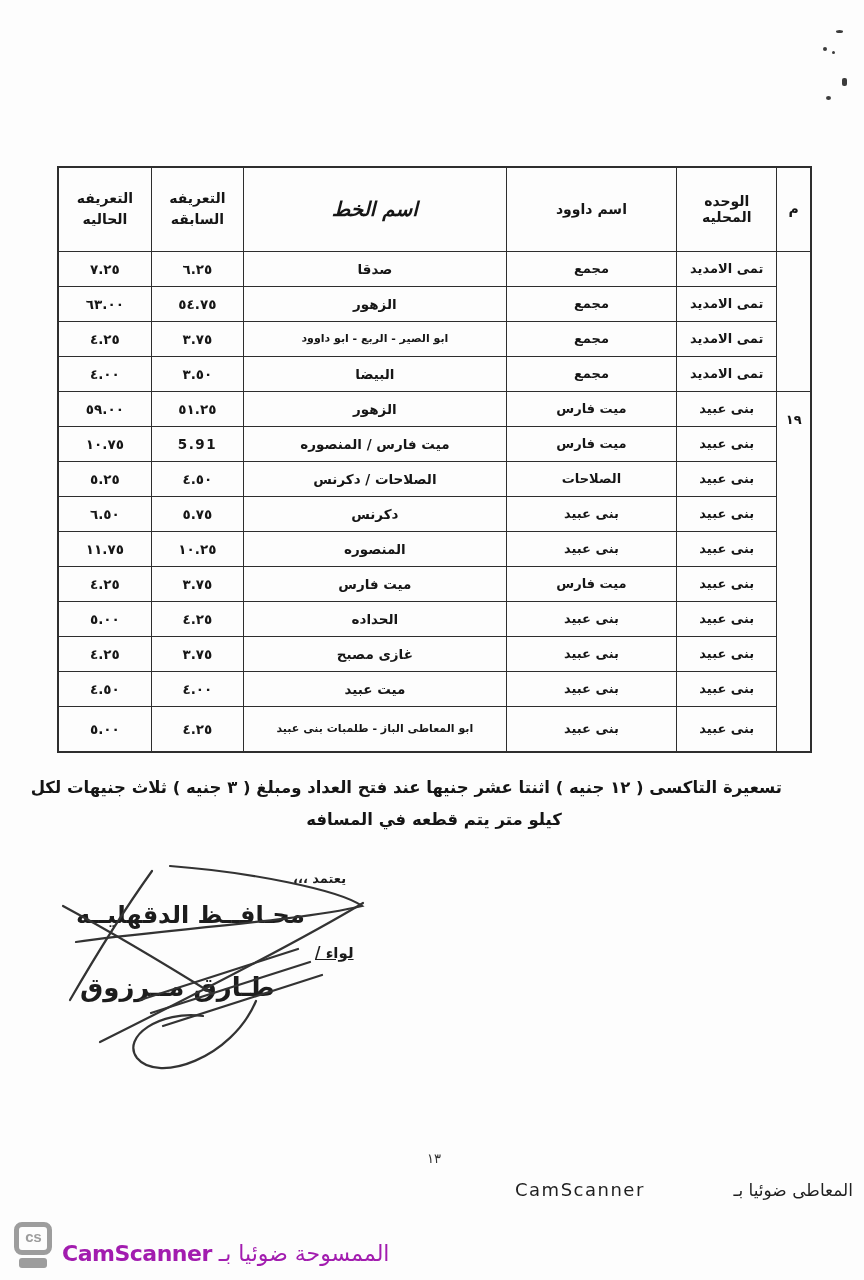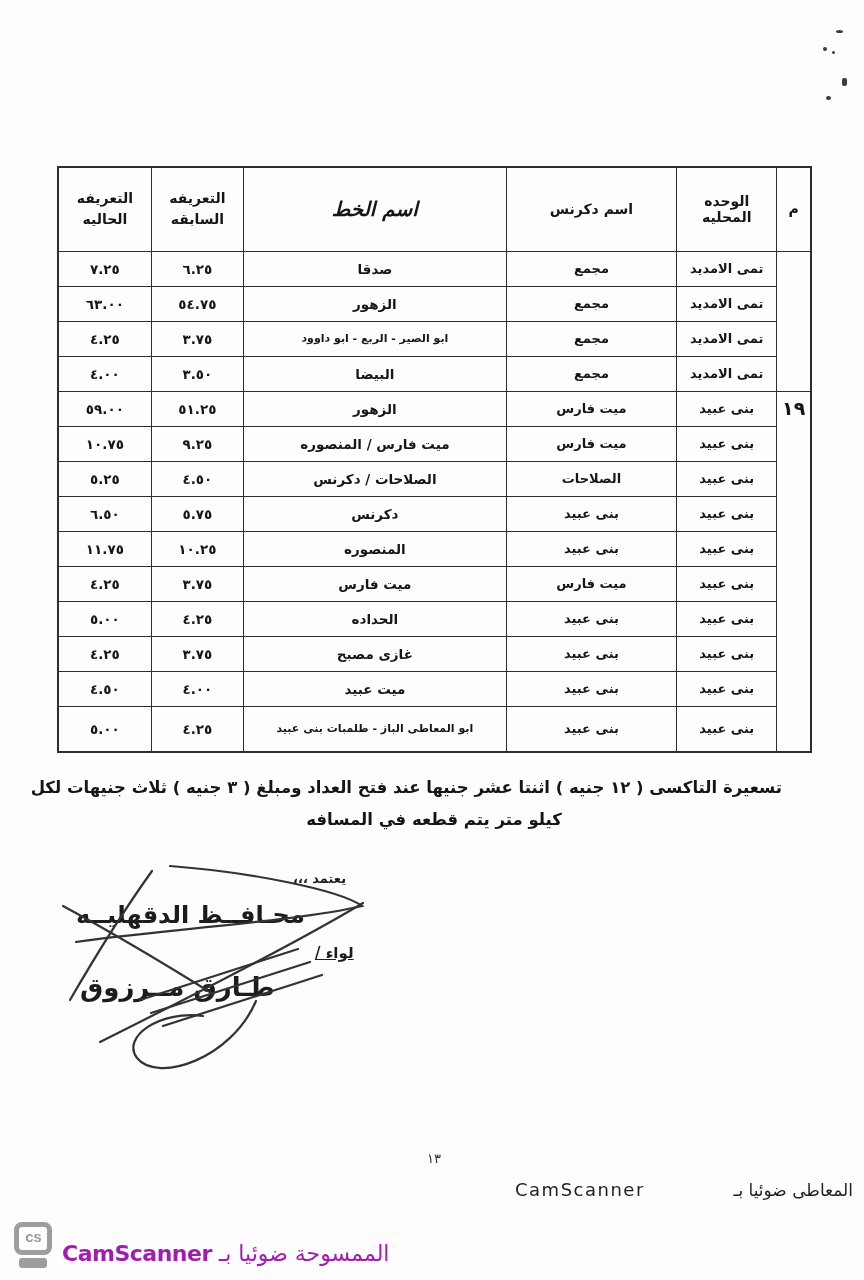--- a/index.html
+++ b/index.html
@@ -22,21 +22,21 @@
     border:1px solid #2e2e2e; text-align:center; vertical-align:middle;
     font-weight:700; color:#161616; padding:1px 3px;
   }
   .tariff-table thead tr { height:84px; }
   .tariff-table tbody tr { height:35px; }
   .tariff-table tbody tr:last-child { height:46px; }
   th.h-m { font-size:14px; }
   th.h-unit, th.h-station { font-size:14px; }
   th.h-line { font-size:20px;font-style:italic; }
   th.h-prev, th.h-curr { font-size:14px; white-space:pre-line; line-height:1.5; }
-  td.col-m { vertical-align:top; padding-top:5px; font-size:19px; letter-spacing:1px; }
+  td.col-m { vertical-align:top; padding-top:20px; font-size:13px; letter-spacing:1px; }
   td.col-unit, td.col-station { font-size:13px; }
   td.col-line { font-size:13.5px; }
   td.col-line.small { font-size:11px; }
   td.col-num { font-size:13.5px; letter-spacing:1.5px; }
 
   
   .note {
     position:absolute; left:86px; top:772px; width:696px;
     direction:rtl; text-align:center; font-weight:700;
     font-size:16.5px; line-height:1.95; color:#151515;
@@ -90,21 +90,21 @@
         <col style="width:100px">
         <col style="width:170px">
       <col style="width:262px">
         <col style="width:92px">
         <col style="width:93px">
     </colgroup>
     <thead>
       <tr>
         <th class="h-m">م</th>
         <th class="h-unit">الوحده المحليه</th>
-        <th class="h-station">اسم دكرنس</th>
+        <th class="h-station">اسم داوود</th>
         <th class="h-line">اسم الخط</th>
         <th class="h-prev">التعريفه
 السابقه</th>
         <th class="h-curr">التعريفه
 الحاليه</th>
       </tr>
     </thead>
     <tbody>
         <tr>
           <td rowspan="4" class="col-m"></td>
@@ -140,21 +140,21 @@
           <td class="col-unit">بنى عبيد</td>
           <td class="col-station">ميت فارس</td>
           <td class="col-line">الزهور</td>
           <td class="col-num">٥١.٢٥</td>
           <td class="col-num">٥٩.٠٠</td>
         </tr>
         <tr>
           <td class="col-unit">بنى عبيد</td>
           <td class="col-station">ميت فارس</td>
           <td class="col-line">ميت فارس / المنصوره</td>
-          <td class="col-num">٩.٢٥</td>
+          <td class="col-num">5.91</td>
           <td class="col-num">١٠.٧٥</td>
         </tr>
         <tr>
           <td class="col-unit">بنى عبيد</td>
           <td class="col-station">الصلاحات</td>
           <td class="col-line">الصلاحات / دكرنس</td>
           <td class="col-num">٤.٥٠</td>
           <td class="col-num">٥.٢٥</td>
         </tr>
         <tr>

